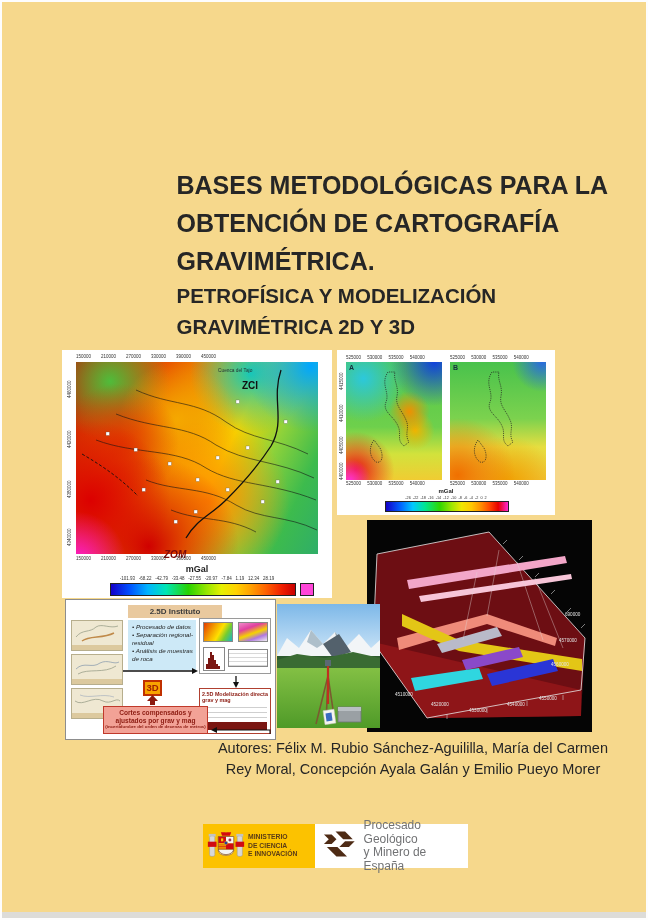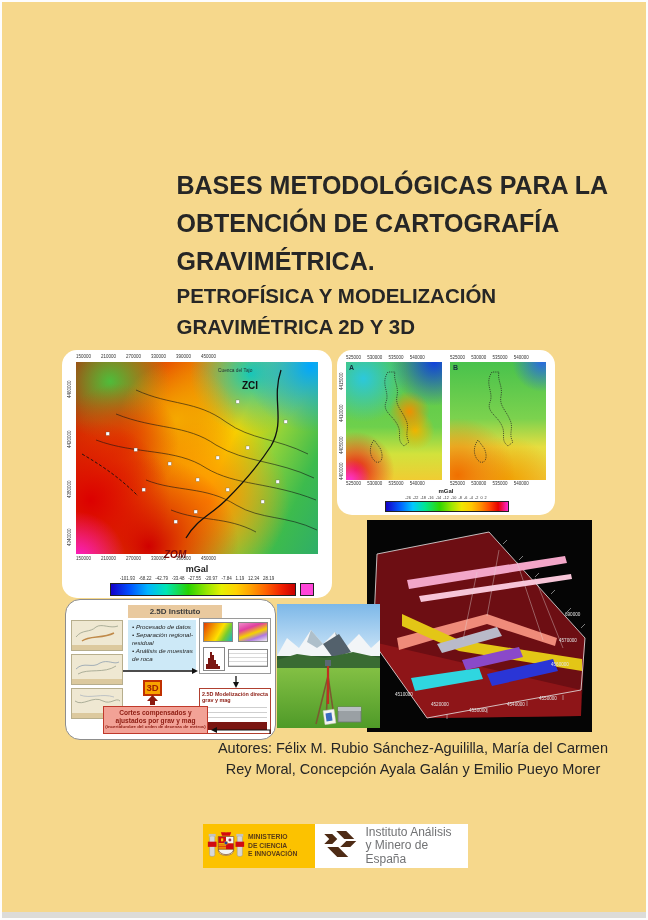--- a/index.html
+++ b/index.html
@@ -6,21 +6,21 @@
   .page{position:relative;width:648px;height:920px;background:#fdfdfd;overflow:hidden;}
   .paper{position:absolute;left:2px;top:2px;right:2px;bottom:2px;background:#f6d88c;}
   .edge-bottom{position:absolute;left:0;right:0;bottom:0;height:6px;background:#dddcd8;}
   
   .hdr{position:absolute;top:78px;right:38px;text-align:right;font-size:15.5px;font-weight:600;color:#222;line-height:25px;white-space:nowrap;}
   .ttl{position:absolute;top:164px;right:38px;text-align:left;color:#262626;white-space:nowrap;}
   .ttl .big{font-size:25px;font-weight:700;line-height:38px;}
   .ttl .small{font-size:20.5px;font-weight:700;line-height:31px;}
   .auth{position:absolute;top:736px;right:38px;text-align:center;font-size:14.5px;color:#262626;line-height:20.5px;white-space:nowrap;}
   
-  .panel{position:absolute;background:#fff;border-radius:15px;}
+  .panel{position:absolute;background:#fff;}
   #left-map-panel{left:60px;top:348px;width:270px;height:248px;}
   #right-maps-panel{left:335px;top:348px;width:218px;height:165px;}
   #model3d-panel{left:365px;top:518px;width:225px;height:212px;background:#050505;z-index:1;}
   #workflow-panel{left:63px;top:597px;width:211px;height:141px;border:1px solid #8d8d8d;box-sizing:border-box;z-index:2;}
   #photo{position:absolute;left:275px;top:602px;width:103px;height:124px;z-index:3;}
   .ticks{white-space:pre;font-size:4.5px;color:#333;}
   
   .lm-map{position:absolute;left:14px;top:12px;width:242px;height:192px;
     background:
       radial-gradient(circle at 0% 104%, #ff1ad9 0%, rgba(255,26,217,0) 16%),
@@ -380,20 +380,20 @@
     <div class="logo-igme">
       <svg width="38" height="30" viewBox="0 0 36 30" style="margin-left:8px;">
         <g fill="#4e2b15">
           <polygon points="1,3 9,3 14,8 9,13 1,13 6,8"></polygon>
           <polygon points="13,0 23,0 31,8 21,8"></polygon>
           <polygon points="23,10 33,10 27,16 17,16"></polygon>
           <polygon points="4,16 15,16 25,26 14,26"></polygon>
         </g>
       </svg>
       <div class="txt">
-        <div>Instituto Análisis</div>
+        <div>Procesado Geológico</div>
         <div>y Minero de España</div>
       </div>
     </div>
 
     <div class="edge-bottom"></div>
   </div>
 </div>
 
 </body></html>

